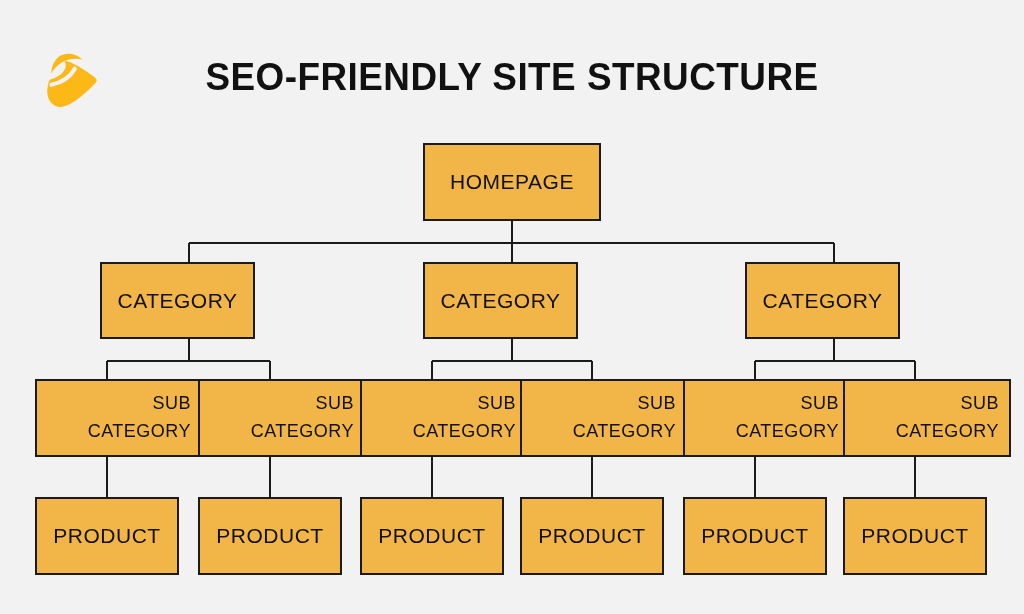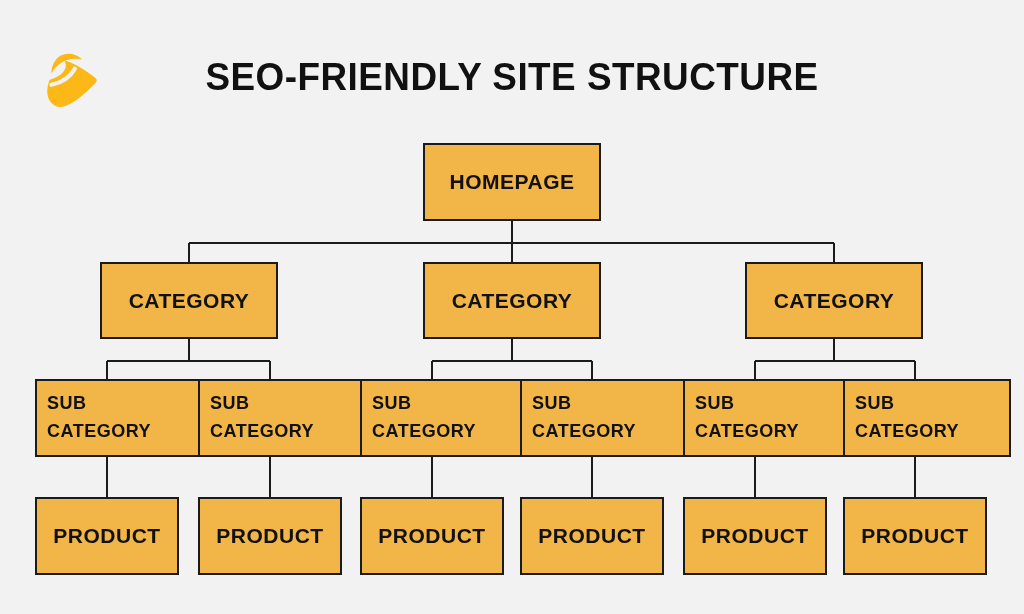--- a/index.html
+++ b/index.html
@@ -54,33 +54,33 @@
   .connectors path {
     fill: none;
     stroke: var(--connector);
     stroke-width: 2;
   }
   .node {
     position: absolute;
     display: flex;
     align-items: center;
     justify-content: center;
-    text-align: left;
+    text-align: right;
     background: var(--box-fill);
     border: 2px solid var(--box-border);
     color: var(--box-text);
-    font-weight: bold;
+    font-weight: normal;
     letter-spacing: 0.5px;
   }
   .node.lg { font-size: 21px; }
   .node.sm { font-size: 18px; line-height: 1.55; padding: 0 10px; }
 
   
   .homepage   { left: 423px; top: 132px; width: 178px; height: 78px; }
-  .cat        { top: 251px; width: 178px; height: 77px; }
+  .cat        { top: 251px; width: 155px; height: 77px; }
   .cat-1 { left: 100px; }
   .cat-2 { left: 423px; }
   .cat-3 { left: 745px; }
   .sub        { top: 368px; width: 168px; height: 78px; }
   .prod       { top: 486px; width: 144px; height: 78px; }
   .col-1 { left: 35px; }
   .col-2 { left: 198px; }
   .col-3 { left: 360px; }
   .col-4 { left: 520px; }
   .col-5 { left: 683px; }

